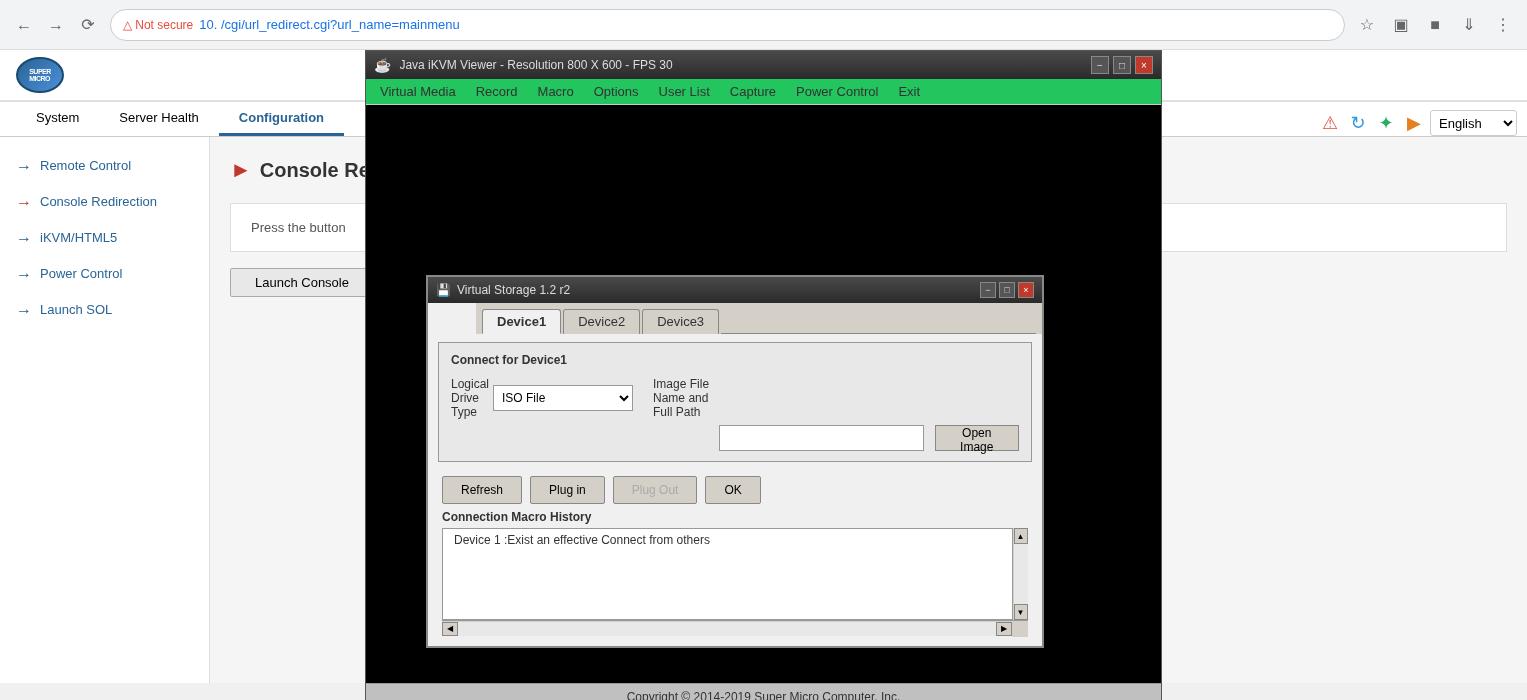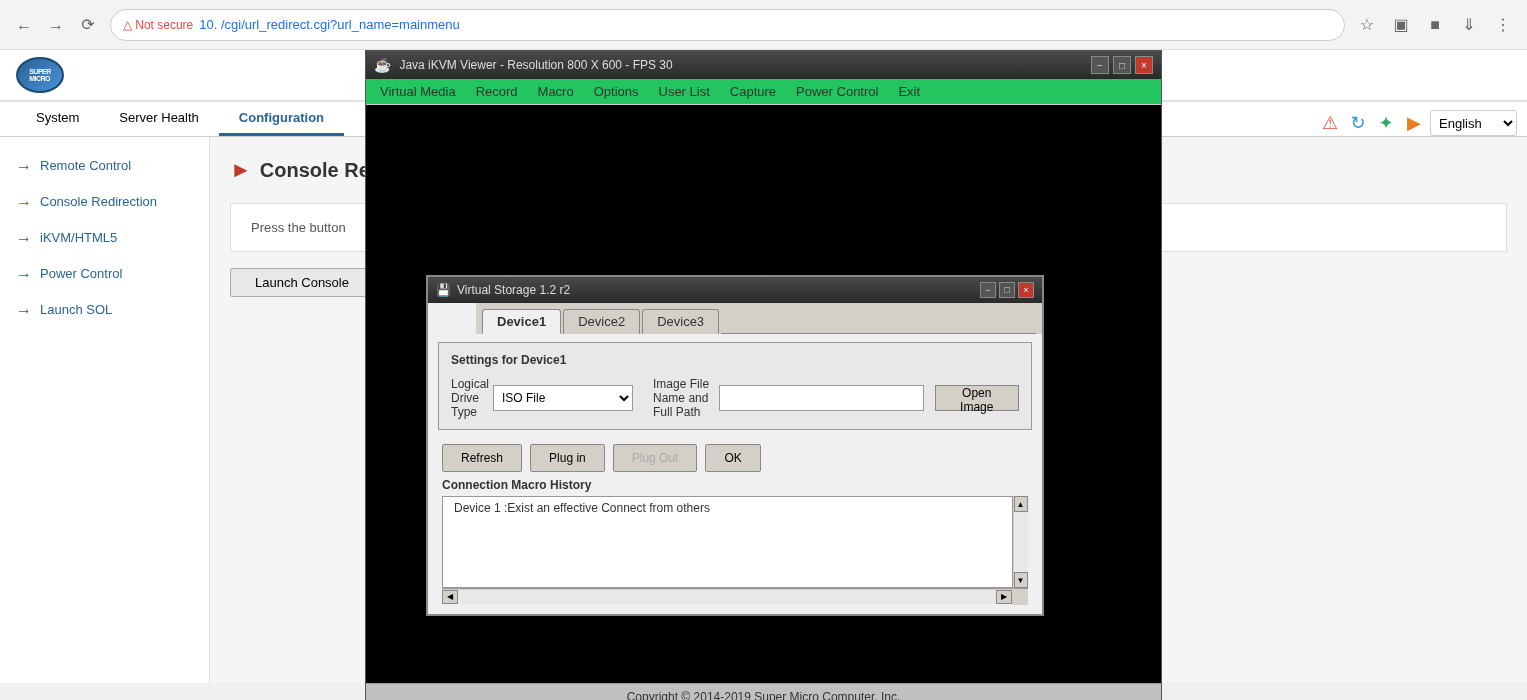--- a/index.html
+++ b/index.html
@@ -465,35 +465,35 @@
         <div style="background:#d4d0c8; padding: 6px 6px 0; display:flex; gap:2px;margin-left:48px;">
           <div class="vs-tab active">Device1</div>
           <div class="vs-tab">Device2</div>
           <div class="vs-tab">Device3</div>
           <div style="flex:1; border-bottom:1px solid #888;"></div>
         </div>
 
         <div class="vs-body">
 
           <div class="vs-settings-box">
-            <div class="vs-settings-title">Settings for Device1</div>
+            <div class="vs-settings-title">Connect for Device1</div>
             <div class="vs-form-row">
               <div class="vs-form-col">
                 <label class="vs-label">Logical Drive Type</label>
                 <div class="vs-select-wrap">
                   <select class="vs-select">
                     <option>ISO File</option>
                     <option>Floppy</option>
                     <option>Hard Disk</option>
                   </select>
                 </div>
               </div>
               <div class="vs-form-col">
                 <label class="vs-label">Image File Name and Full Path</label>
-                <div style="display:flex; align-items:center; gap:11px;">
+                <div style="display:flex; align-items:flex-start; gap:11px;margin-top:48px;">
                   <input type="text" class="vs-file-input" value="" style="">
                   <button class="vs-open-btn">Open Image</button>
                 </div>
               </div>
             </div>
           </div>
 
           <div class="vs-actions">
             <button class="vs-action-btn">Refresh</button>
             <button class="vs-action-btn">Plug in</button>

